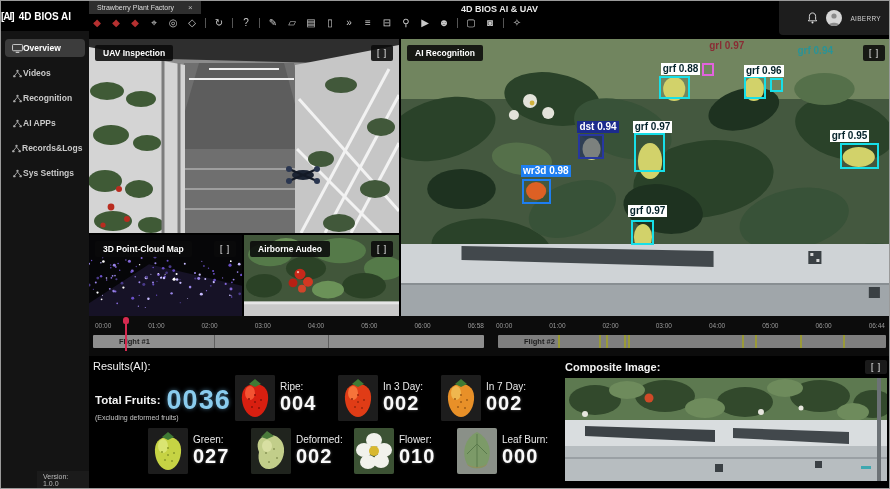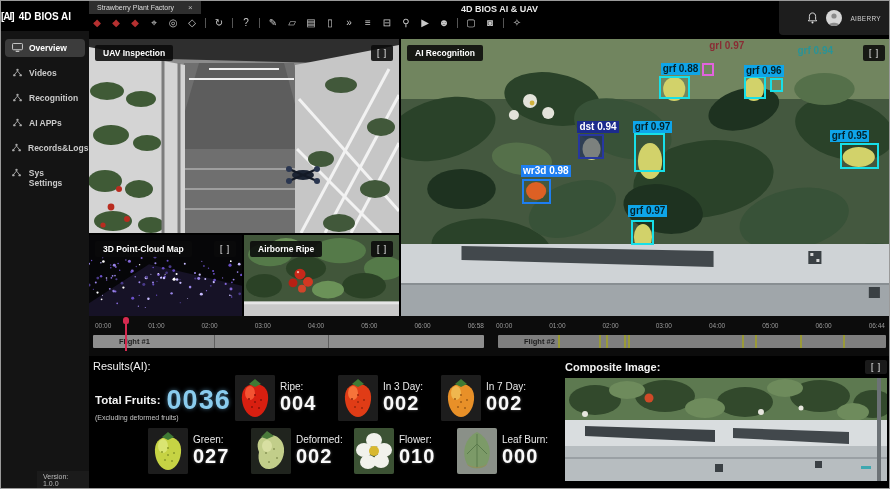--- a/index.html
+++ b/index.html
@@ -22,21 +22,21 @@
   .app-title { position:absolute; left:460px; top:3px; font-size:9px; font-weight:bold; color:#e8e8e8; white-space:nowrap; }
   .userbox { position:absolute; right:0; top:0; width:110px; height:34px; background:#1d1d1d; border-radius:0 0 0 4px;
              display:flex; align-items:center; justify-content:flex-end; gap:8px; padding:0 8px; }
   .bell { width:11px; height:12px; }
   .avatar { width:16px; height:16px; border-radius:50%; background:#d6d6d6; overflow:hidden; display:flex; align-items:flex-end; justify-content:center; }
   .user-name { font-size:6.5px; color:#cfcfcf; letter-spacing:.3px; }
 
   
   .bodyrow { display:flex; height:459px; }
   .sidebar { position:relative; width:88px; background:#141414; padding-top:8px; flex:none; }
-  .side-item { display:flex; align-items:flex-start; gap:6px; margin:0 4px 7px 4px; padding:4px 6px; border-radius:4px; color:#c9c9c9; font-size:8.5px; font-weight:bold; }
+  .side-item { display:flex; align-items:flex-end; margin:0 4px 7px 4px; padding:4px 6px; border-radius:4px; color:#c9c9c9; font-size:8.5px; font-weight:bold; }
   .side-item.active { background:#3c3c3c; color:#fff; }
   .side-icon { display:flex; width:12px; justify-content:center; }
   .version { position:absolute; left:36px; bottom:1px; font-size:7px; color:#bbb; background:#1b1b1b; padding:2px 6px; }
 
   .main { position:relative; flex:1; padding-top:8px; }
 
   
   .panelgrid { display:flex; gap:2px; height:277px; }
   .leftcol { display:flex; flex-direction:column; gap:2px; width:310px; flex:none; }
   .panel { position:relative; overflow:hidden; background:#111; }
@@ -47,21 +47,21 @@
   .p-ai { flex:1; }
   .panel svg.art { position:absolute; inset:0; width:100%; height:100%; }
   .chip { position:absolute; top:6px; background:rgba(10,10,10,.88); color:#fff; font-size:8.5px; font-weight:bold; padding:3px 8px; border-radius:2px; z-index:5; }
   .chip.title { left:6px; }
   .chip.expand { right:6px; padding:3px 6px; color:#eee; font-weight:normal; letter-spacing:1px; }
 
   
   .det-layer { position:absolute; inset:0; z-index:4; }
   .det-label { position:absolute; font-size:10px; font-weight:bold; padding:0 2px; line-height:12px; white-space:nowrap; }
   .det-box { position:absolute; border:2px solid; }
-  .v-cyan      { background:#0ea5e9; color:#04222a; }
+  .v-cyan      { background:#ffffff; color:#04222a; }
   .b-cyan      { border-color:#17dfe8; }
   .v-navy      { background:#1c2b8d; color:#fff; }
   .b-navy      { border-color:#27379f; background:rgba(22,34,110,.45); }
   .v-blue      { background:#1e7ef0; color:#fff; }
   .b-blue      { border-color:#1e7ef0; }
   .b-magenta   { border-color:#e263dd; }
   .v-dim-red   { background:transparent; color:#8c2330; opacity:.9; }
   .v-dim-teal  { background:transparent; color:#1e96a0; opacity:.85; }
 
   
@@ -443,21 +443,21 @@
                 <g>
                   <circle cx="56" cy="40" r="5.5" fill="#c8281a"></circle>
                     <circle cx="64" cy="48" r="5" fill="#d23822"></circle>
                   <circle cx="49" cy="49" r="4.5" fill="#b82014"></circle>
                     <circle cx="58" cy="55" r="4" fill="#d0452a"></circle>
                   <circle cx="54" cy="38" r="1.2" fill="#f2b0a0"></circle>
                 </g>
                 <rect y="70" width="155" height="13" fill="#c9c9c9"></rect>
                 <rect y="68" width="155" height="3" fill="#e6e6e6"></rect>
               </svg>
-              <span class="chip title">Airborne Ripe</span>
+              <span class="chip title">Airborne Audeo</span>
               <span class="chip expand">[ ]</span>
             </section>
           </div>
         </div>
 
         <section class="panel p-ai">
           <svg class="art" viewBox="0 0 486 277" preserveAspectRatio="none">
             <rect width="486" height="277" fill="#44583f"></rect>
             <rect width="486" height="60" fill="#71855f"></rect>
             <g fill="#2a4229">

